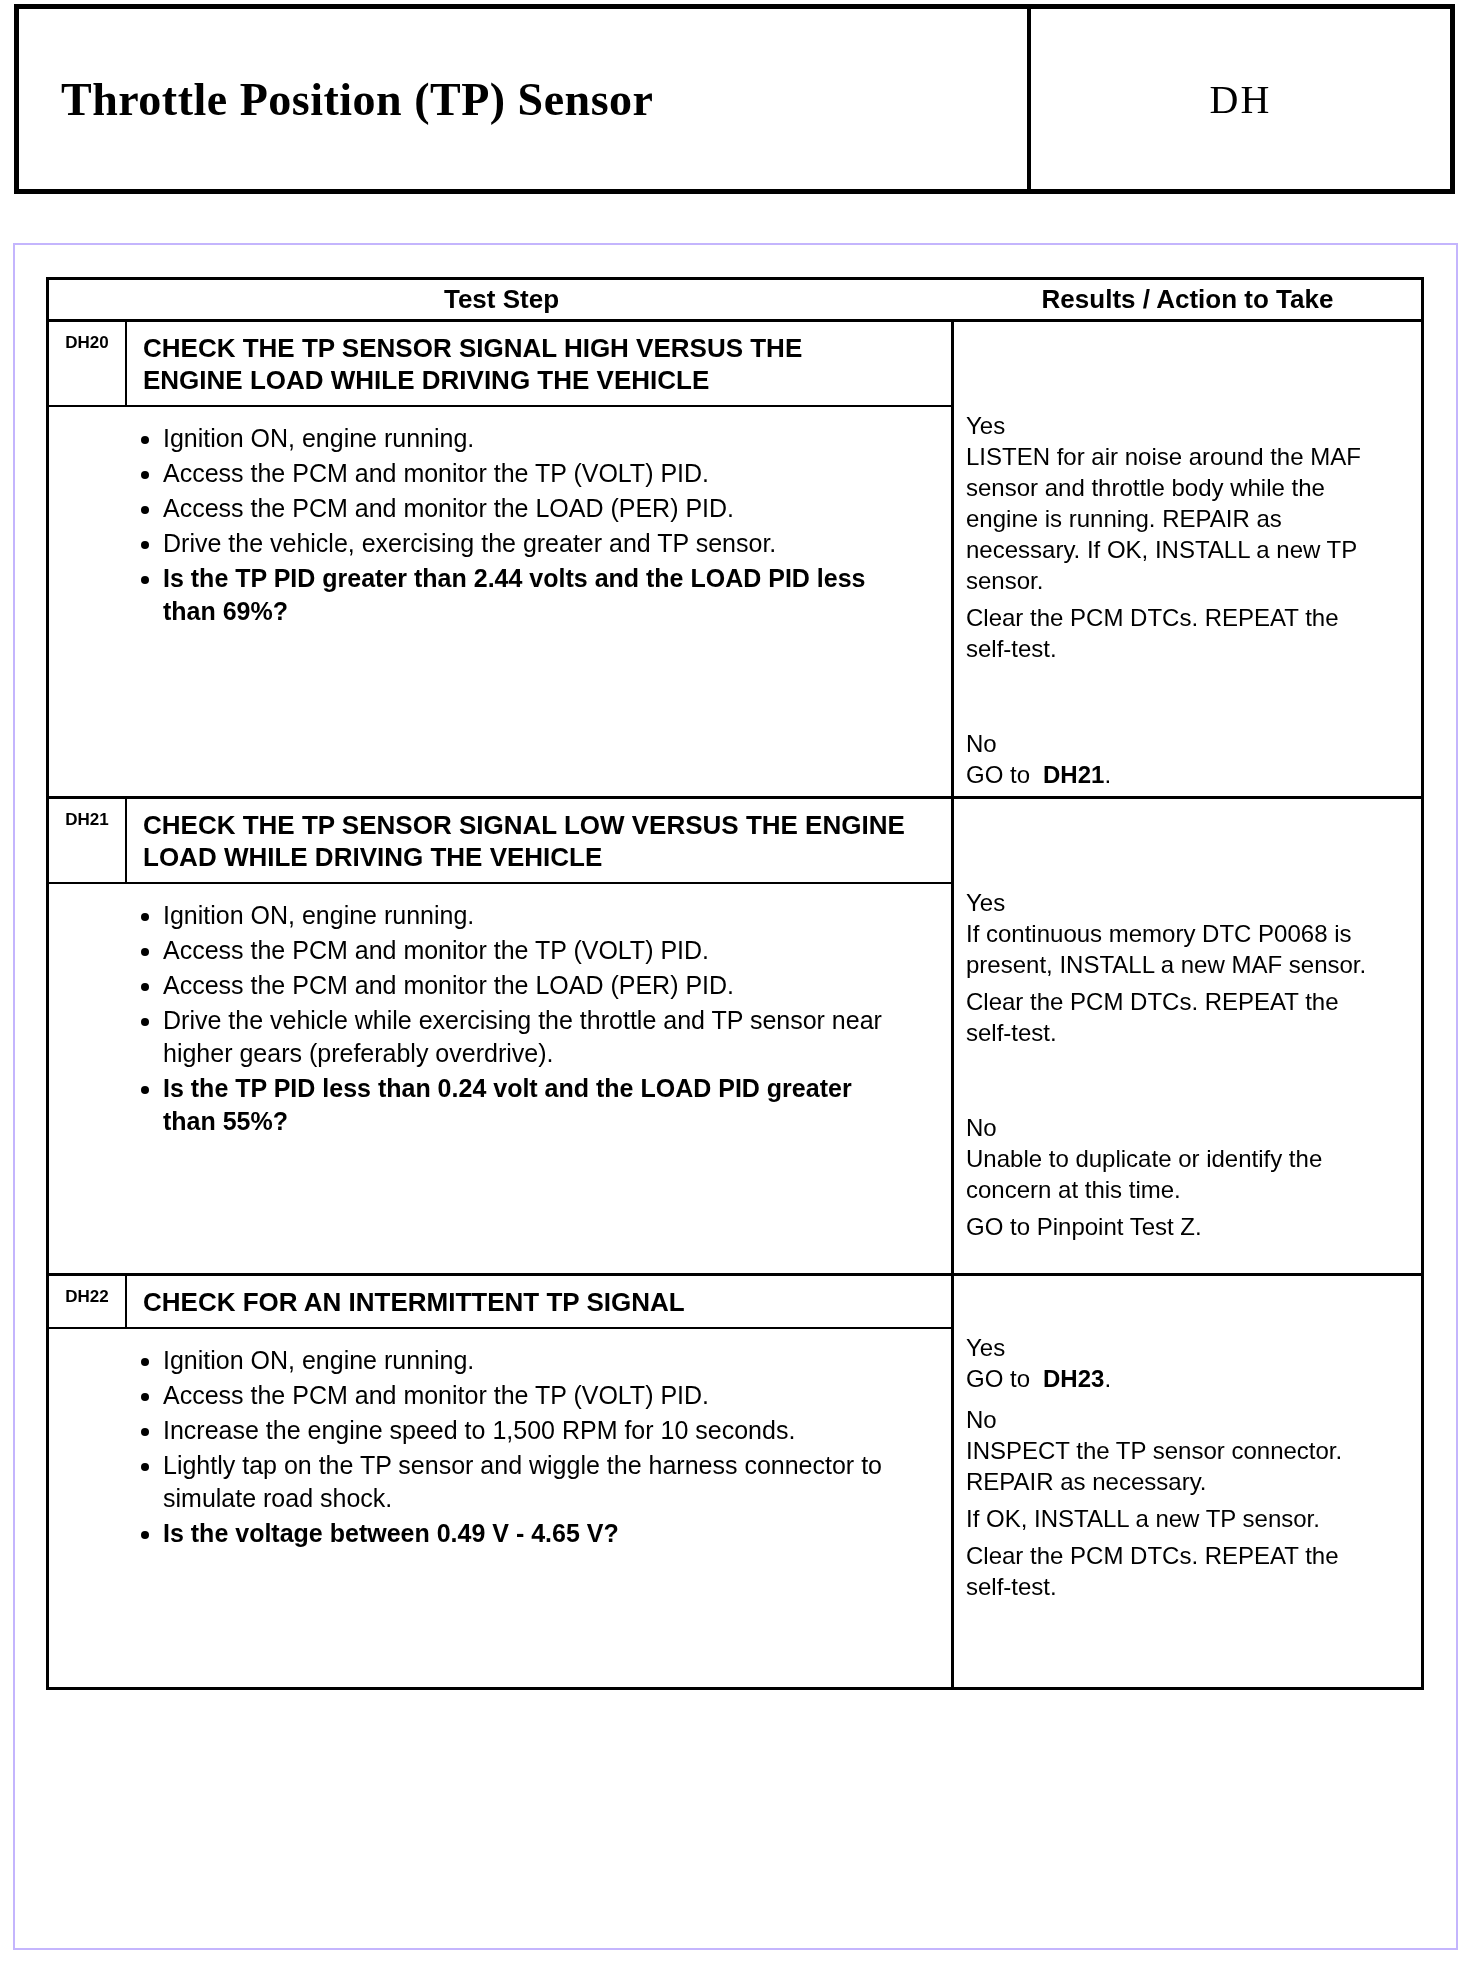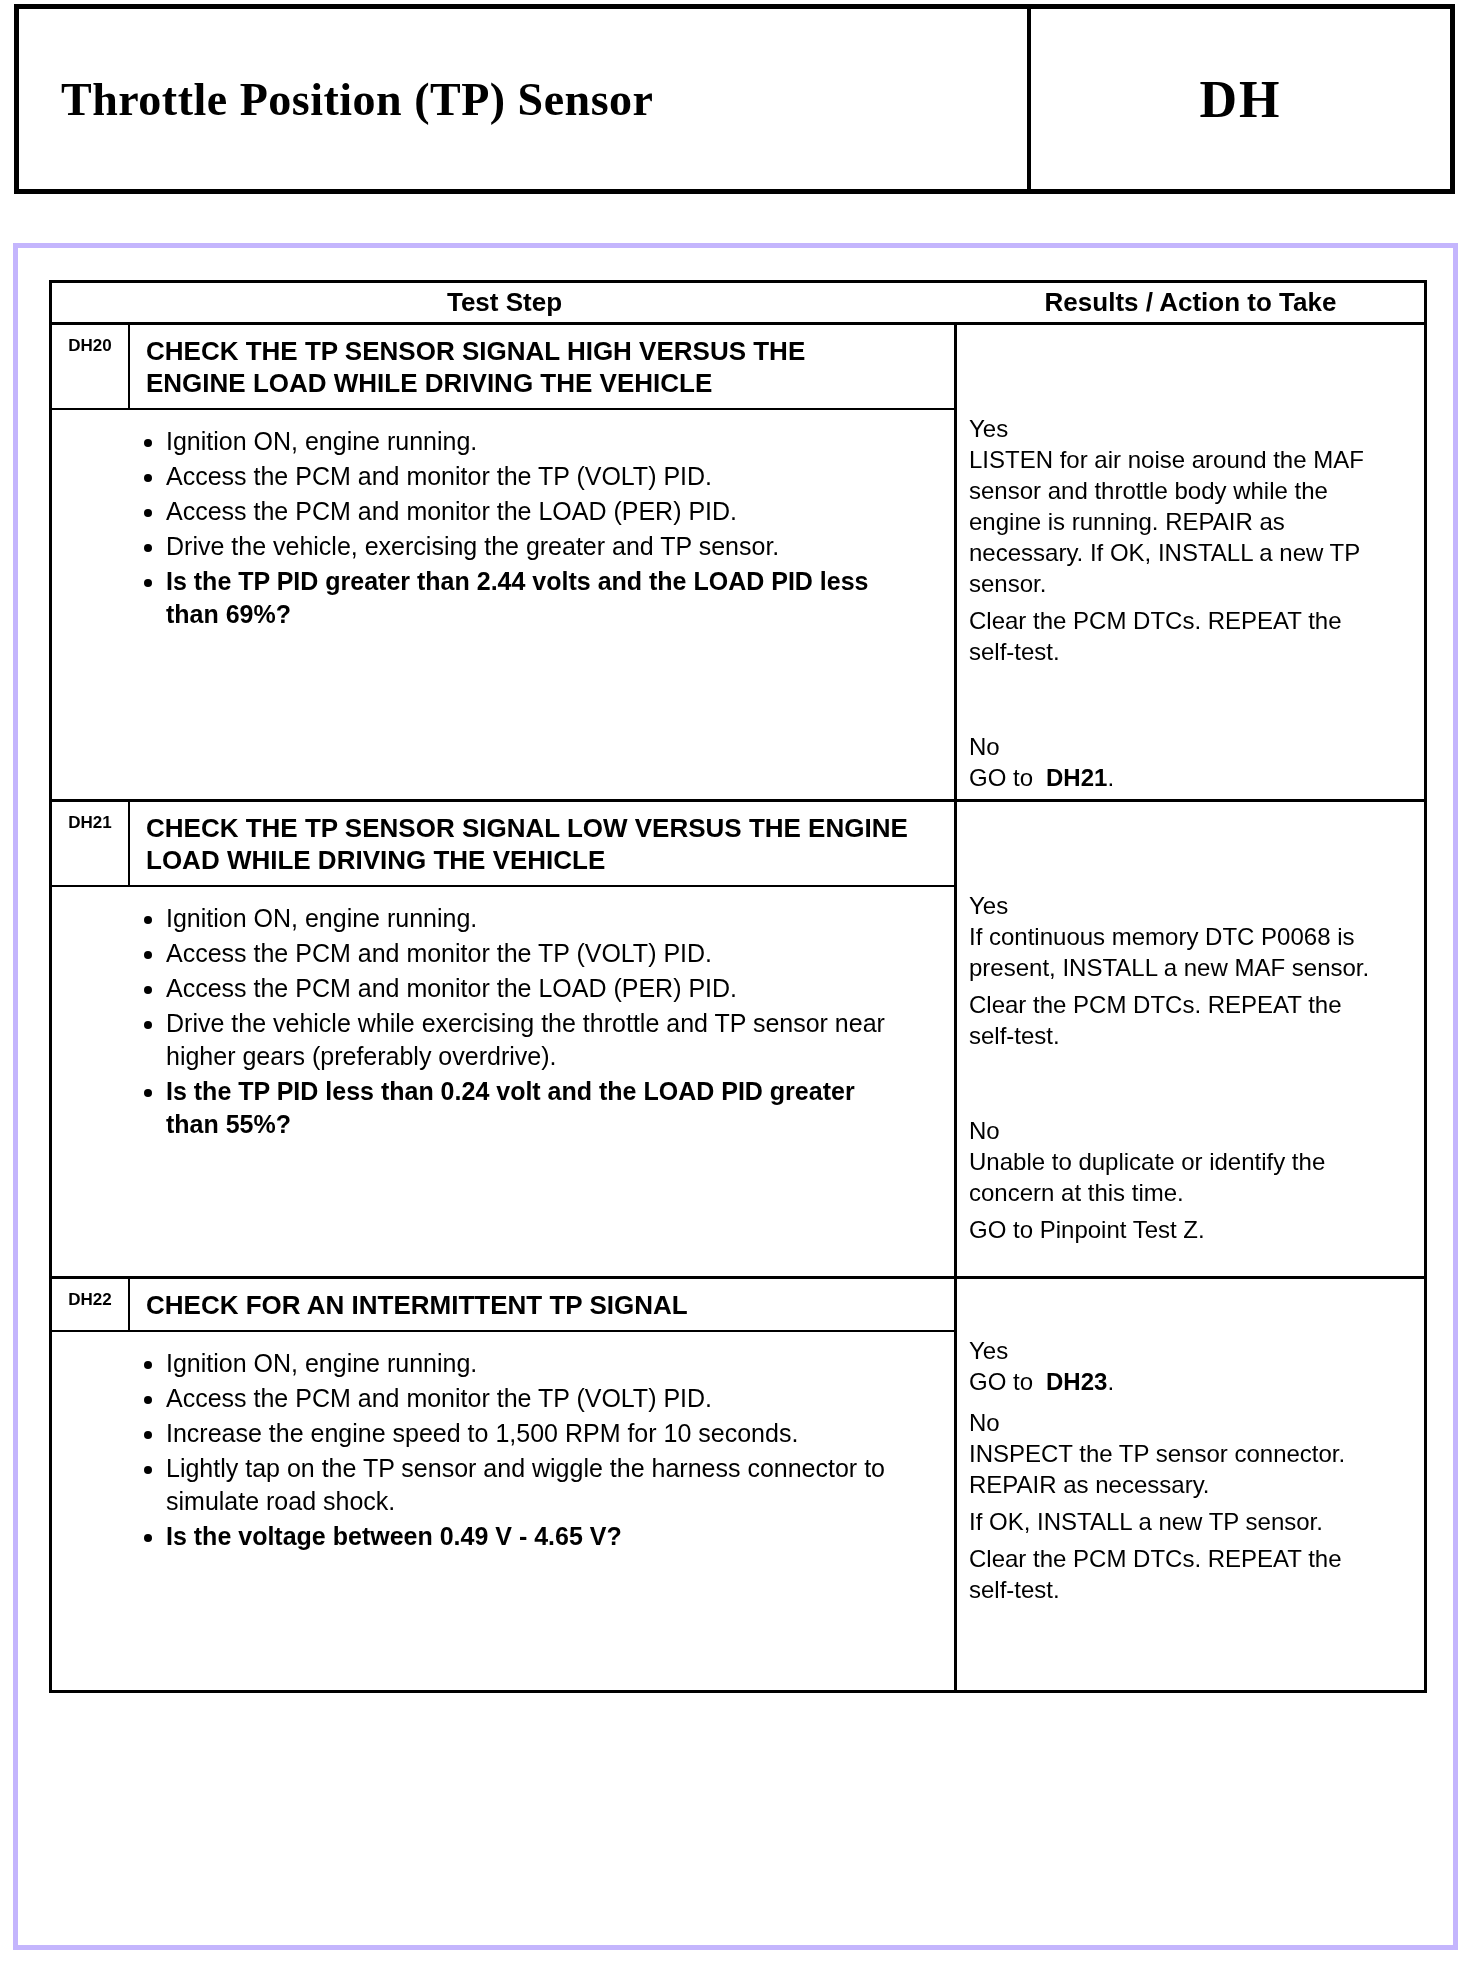--- a/index.html
+++ b/index.html
@@ -16,25 +16,25 @@
   }
   .title-left {
     width:1012px; border-right:4px solid #000;
     display:flex; align-items:center; padding-left:42px;
   }
   .doc-title {
     font-family:"Liberation Serif", serif; font-weight:bold; font-size:46px;
     letter-spacing:0.5px;
   }
   .title-right { flex:1; display:flex; align-items:center; justify-content:center; }
-  .doc-code { font-family:"Liberation Serif", serif; font-weight:bold; font-size:52px; letter-spacing:2px; }
+  .doc-code { font-family:"Liberation Serif", serif; font-weight:normal; font-size:40px; letter-spacing:2px; }
   
   .content-box {
     position:absolute; left:13px; top:243px; width:1445px; height:1707px;
-    border:5px solid #c4b5fd;
+    border:2px solid #c4b5fd;
   }
   
   .ptable {
     position:absolute; left:31px; top:32px; width:1378px;
     border:3px solid #000;
   }
   .thead { display:flex; height:42px; border-bottom:3px solid #000; }
   .th {
     font-weight:bold; font-size:26px; display:flex; align-items:center; justify-content:center;
   }

